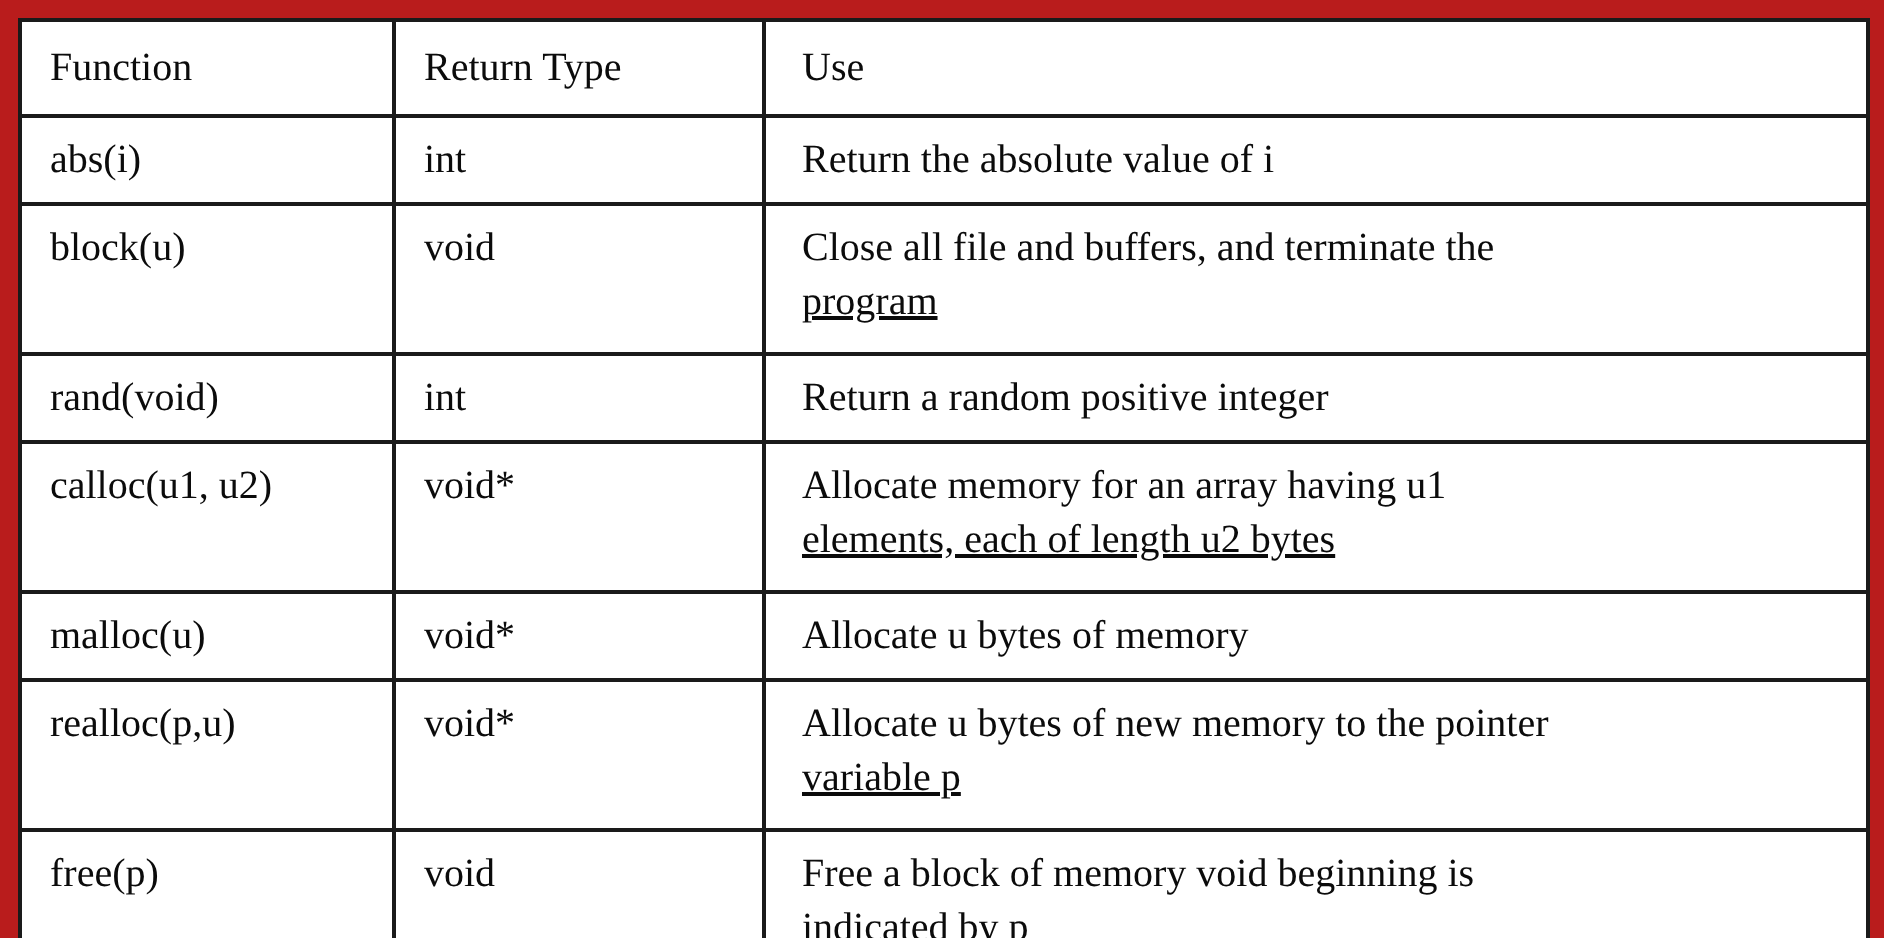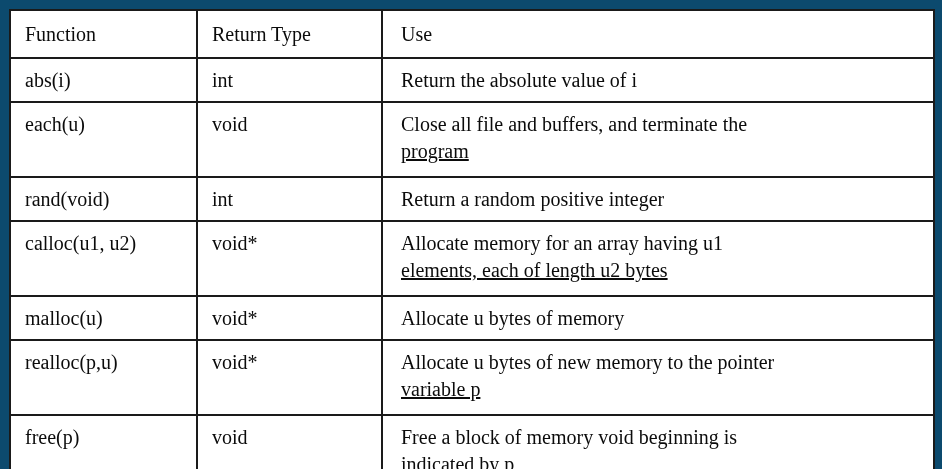--- a/index.html
+++ b/index.html
@@ -12,21 +12,21 @@
     width: 942px;
     height: 469px;
     overflow: hidden;
     font-family: "Liberation Serif", "DejaVu Serif", serif;
     color: #0b0b0b;
   }
   .page {
     position: relative;
     width: 942px;
     height: 469px;
-    background: #0c4a6e;
+    background: #b91c1c;
     box-sizing: border-box;
   }
   .table-wrap {
     position: absolute;
     left: 9px;
     top: 9px;
     width: 924px;
     height: 453px;
   }
   table.fn-table {
@@ -91,21 +91,21 @@
       </thead>
       <tbody id="table-body">
           <tr class="">
             <td class="cell-function">abs(i)</td>
             <td class="cell-return">int</td>
             <td class="cell-use">
               <span class="use-line">Return the absolute value of i</span>
             </td>
           </tr>
           <tr class="row-tall">
-            <td class="cell-function">each(u)</td>
+            <td class="cell-function">block(u)</td>
             <td class="cell-return">void</td>
             <td class="cell-use">
               <span class="use-line">Close all file and buffers, and terminate the</span>
               <span class="use-line">program</span>
             </td>
           </tr>
           <tr class="">
             <td class="cell-function">rand(void)</td>
             <td class="cell-return">int</td>
             <td class="cell-use">

